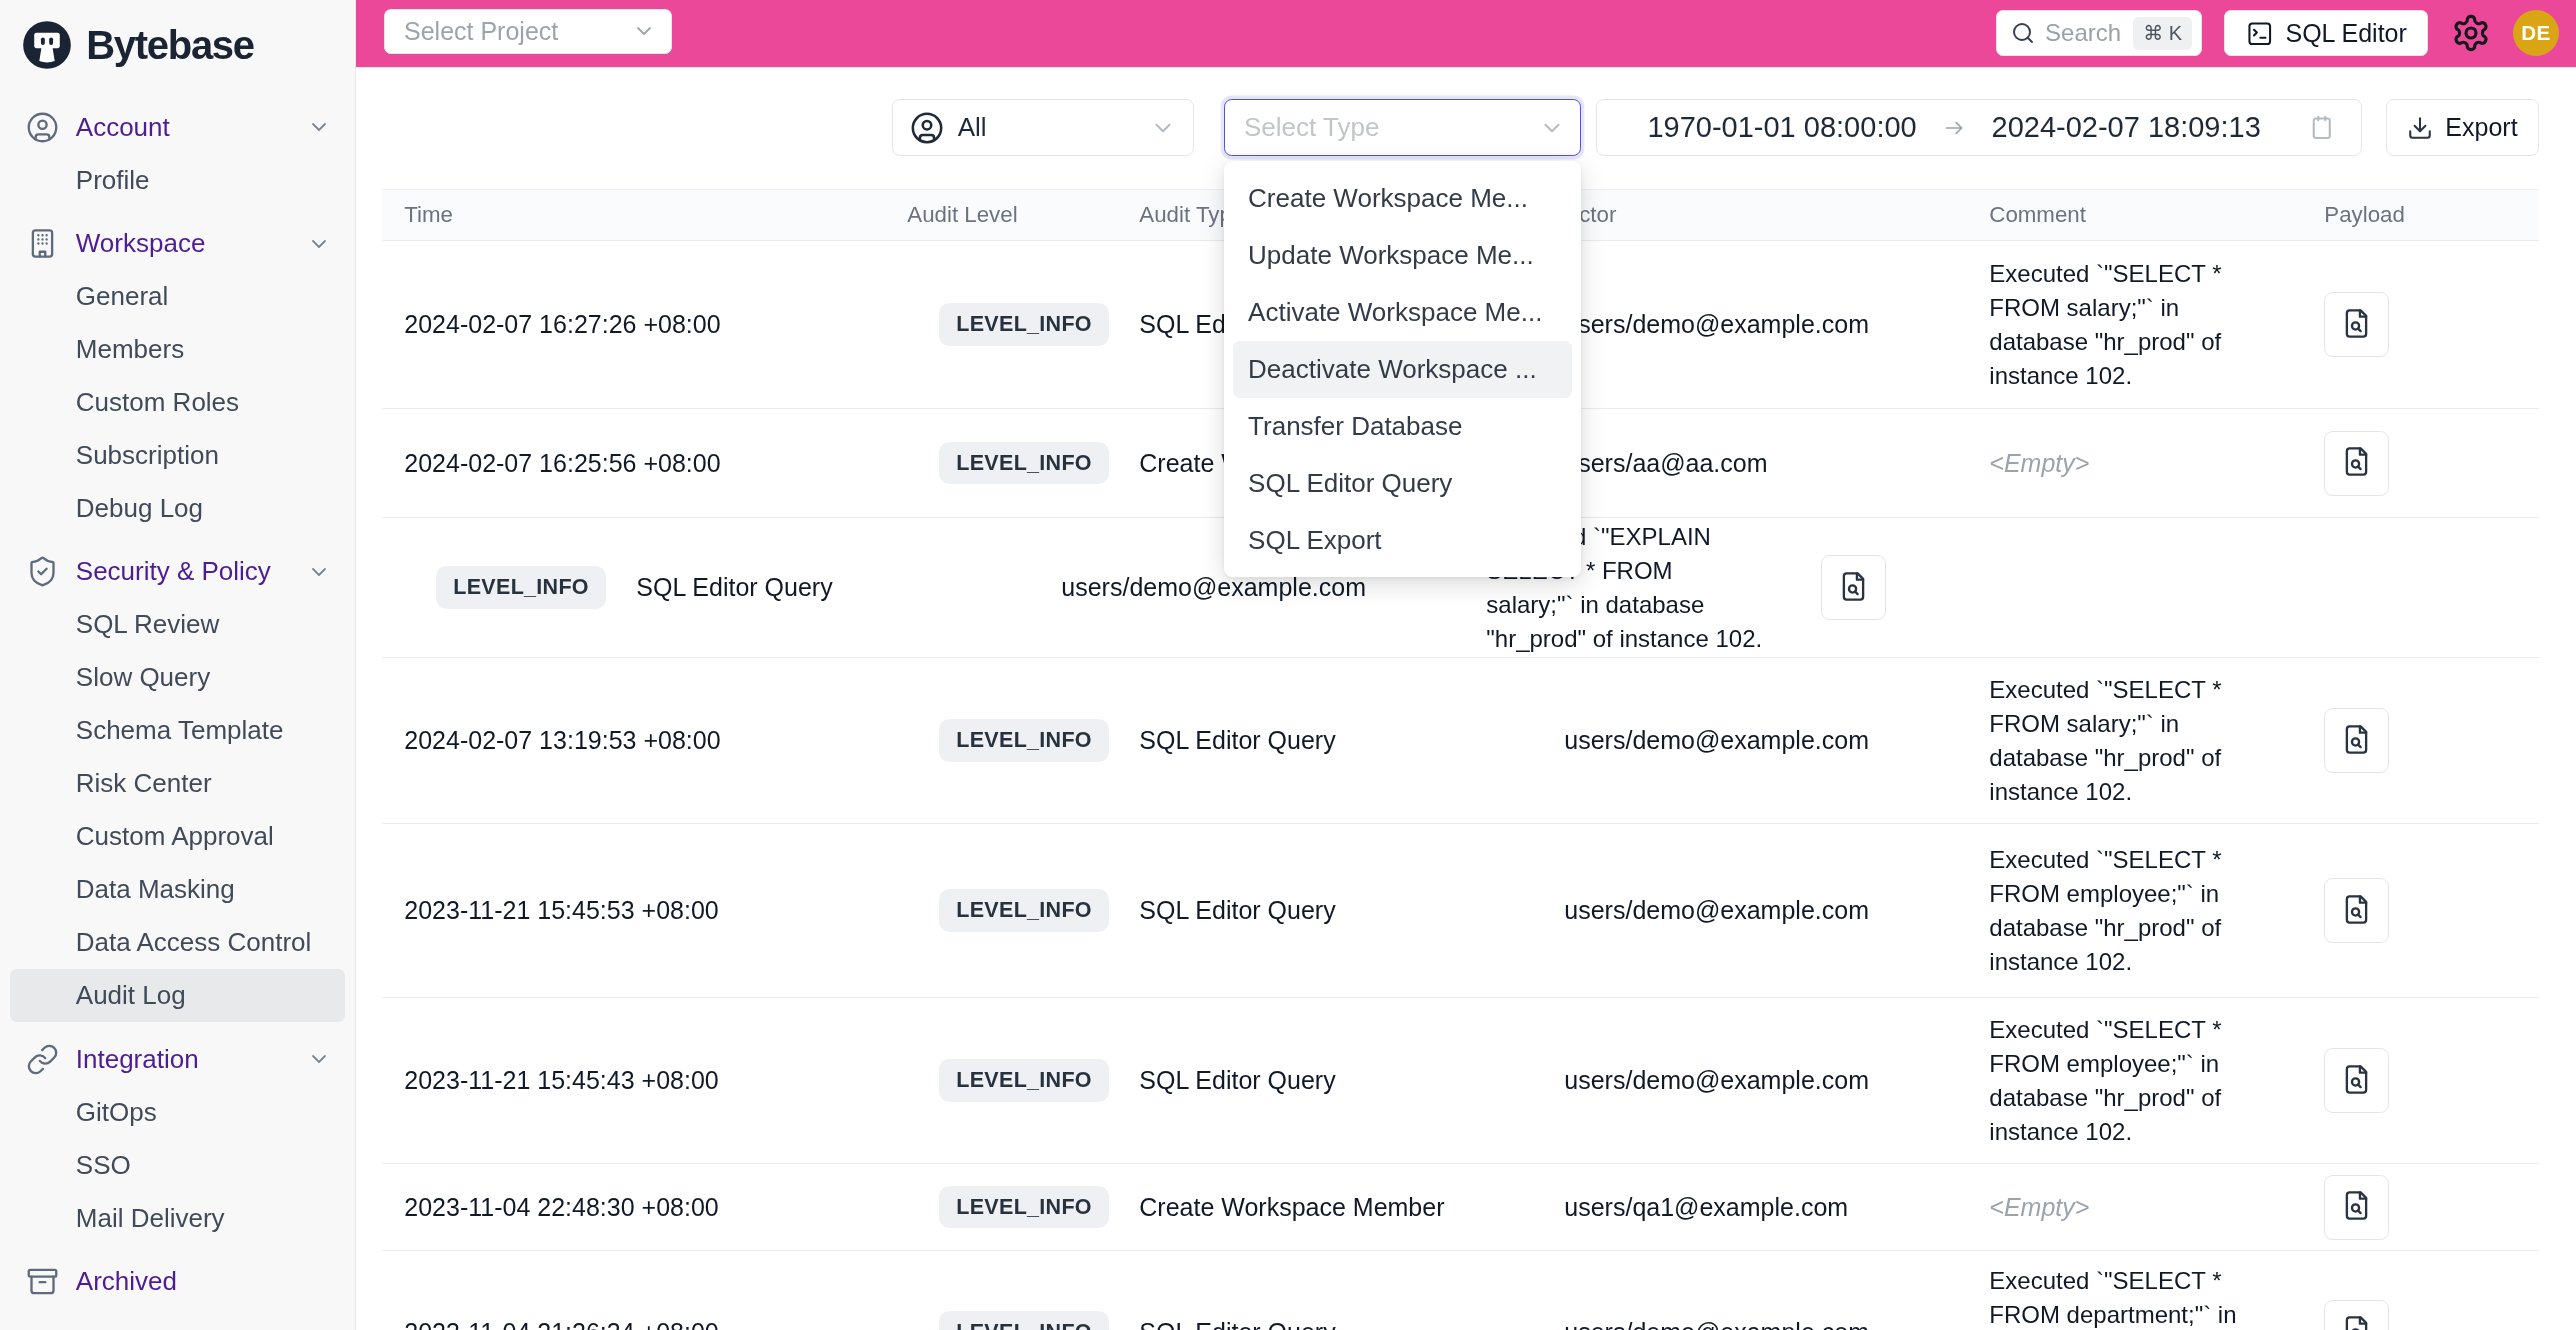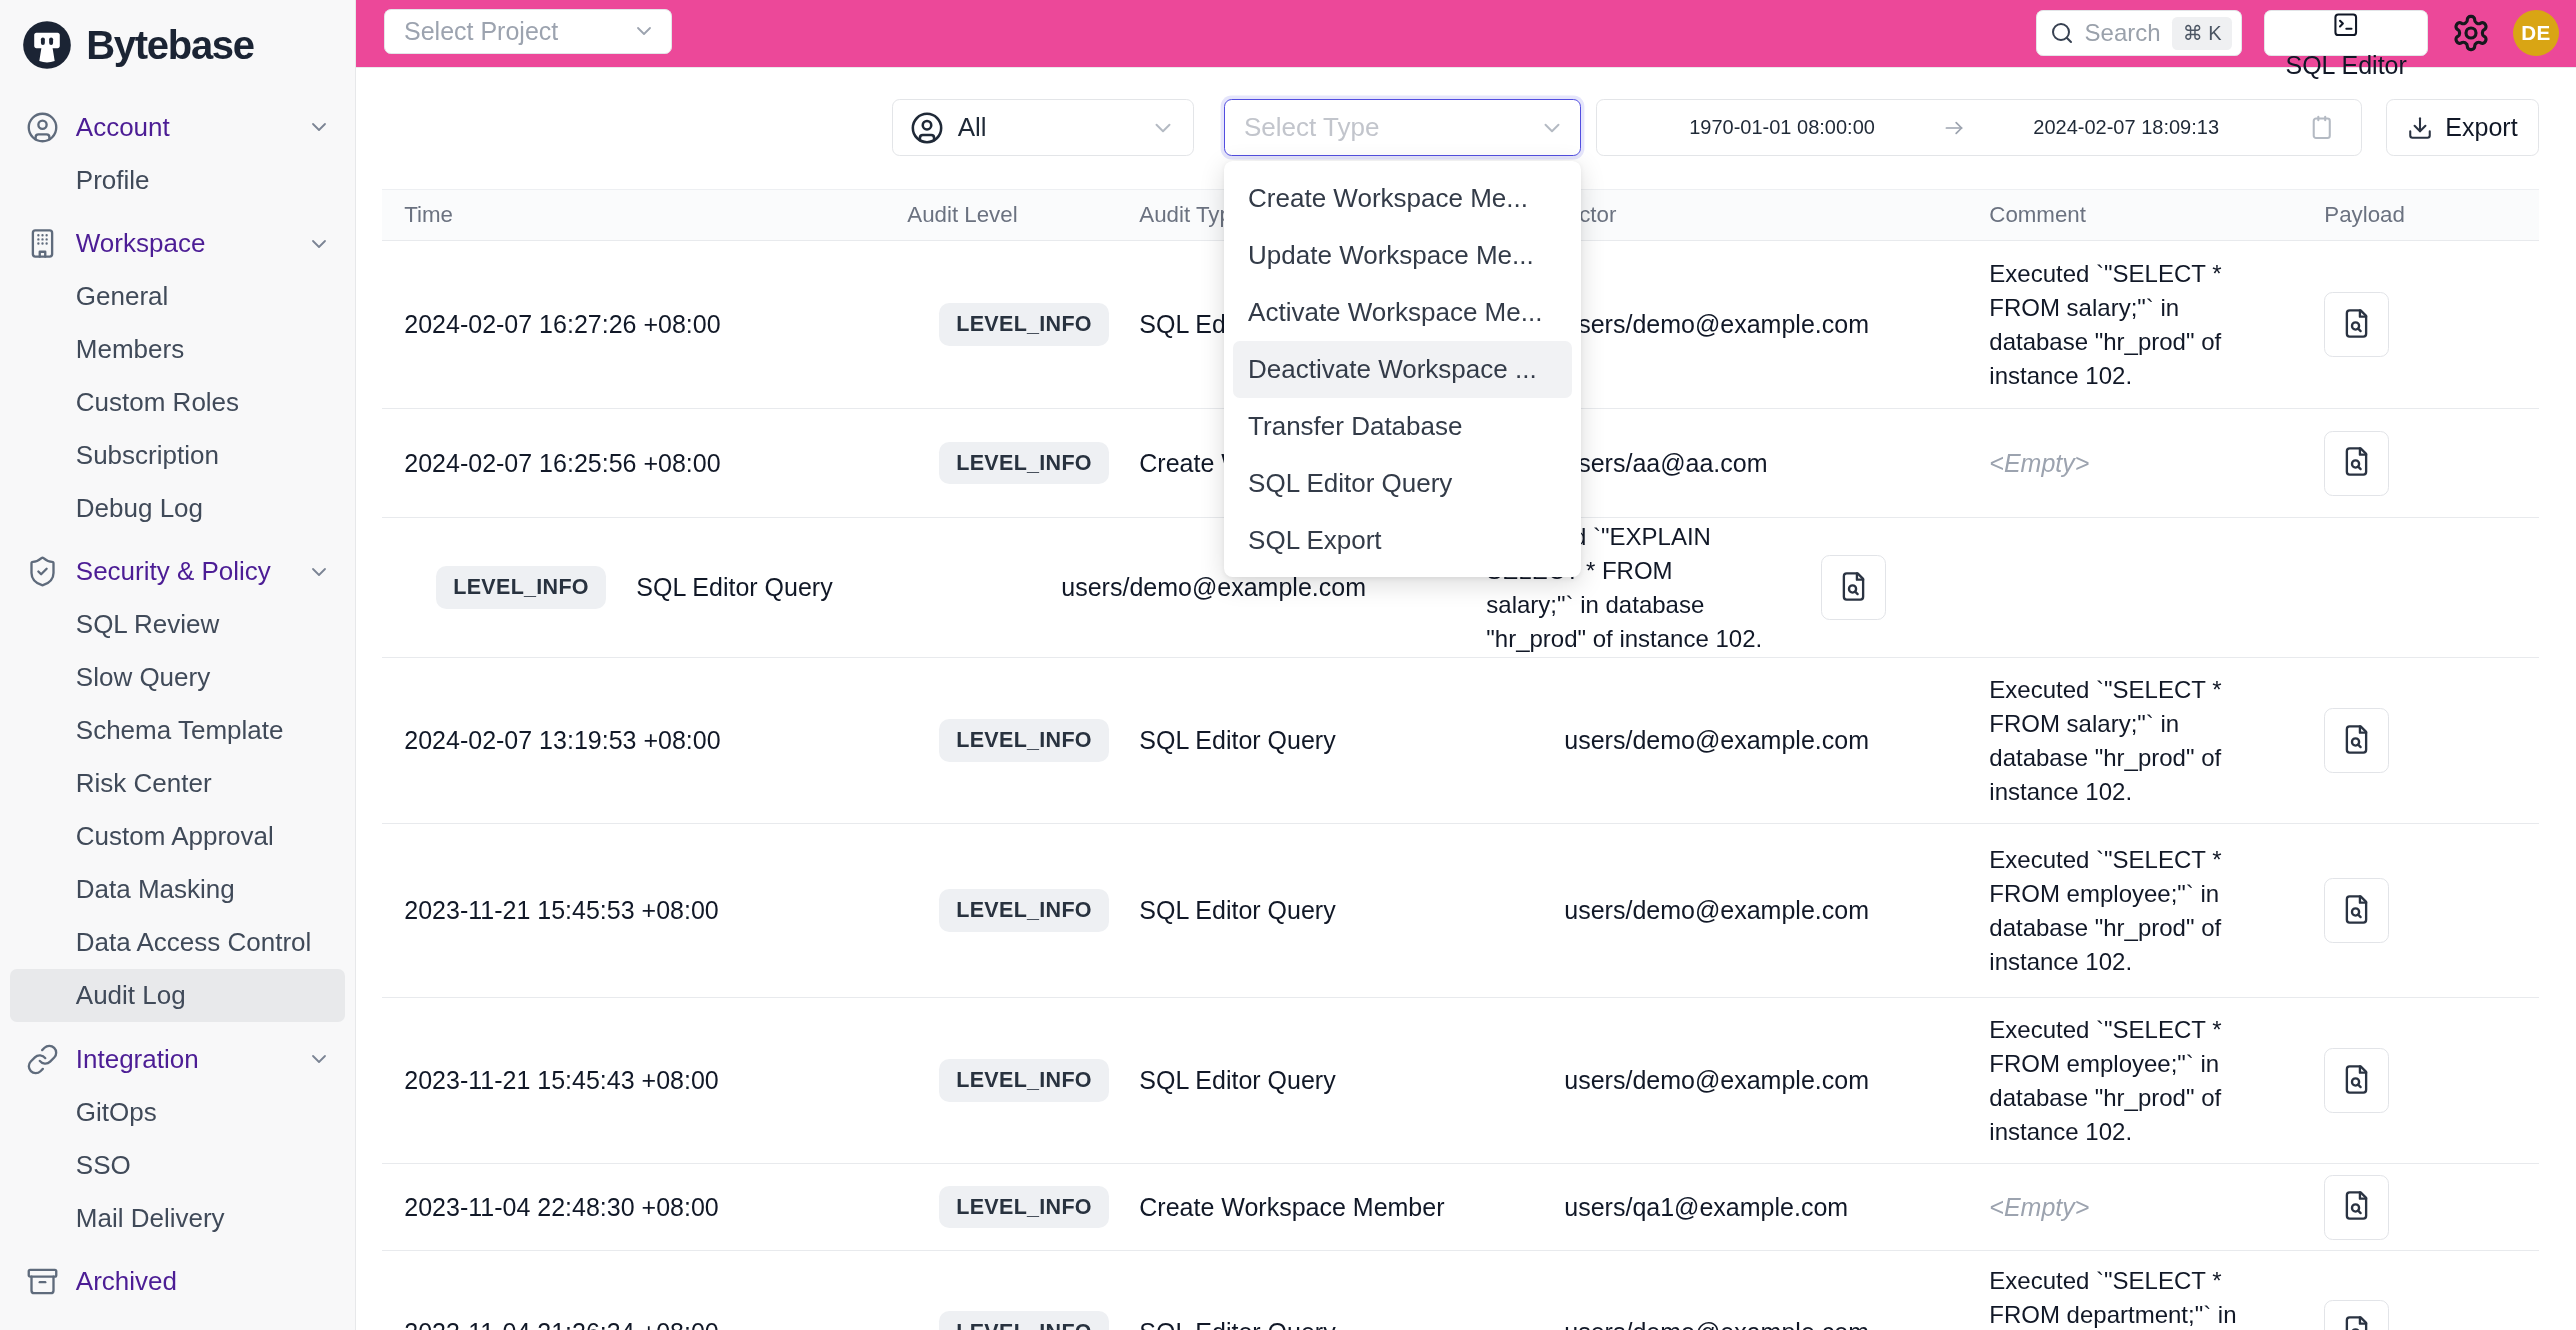--- a/index.html
+++ b/index.html
@@ -34,21 +34,21 @@
     padding:0 15.5px 0 19px; color:#9ca3af; font-size:25px; background:#fff; cursor:pointer; }
   .project-select .nav-chevron { color:#9ca3af; }
   .topbar-right { position:absolute; right:17px; top:10.3px; display:flex; align-items:center; gap:22.3px; }
   .search-box { width:206px; height:46px; border:0.9px solid #e3e5e8; border-radius:6.9px;
     display:flex; align-items:center; padding:0 8.6px 0 13.7px; gap:10.3px; background:#fff; cursor:text; }
   .search-box .s-icon { display:inline-flex; color:#374151; }
   .search-box .s-icon svg { width:24px; height:24px; }
   .search-placeholder { color:#9aa1ab; font-size:24px; flex:1; }
   .kbd { background:#eff0f2; border-radius:5.2px; padding:4.3px 10.3px; font-size:20px; color:#4b5563; white-space:nowrap; }
   .sqleditor-btn { height:46px; border:0.9px solid #e3e5e8; border-radius:6.9px; background:#fff;
-    display:flex; align-items:center; gap:12px; padding:0 20.6px; font-size:25px; color:#111827; cursor:pointer;flex-direction:column; }
+    display:flex; align-items:center; gap:12px; padding:0 20.6px; font-size:25px; color:#111827; cursor:pointer; }
   .sqleditor-btn .b-icon { display:inline-flex; color:#111827; }
   .sqleditor-btn .b-icon svg { width:27.5px; height:27.5px; }
   .gear { display:inline-flex; color:#16181d; cursor:pointer; }
   .gear svg { width:40px; height:40px; }
   .avatar { width:46px; height:46px; border-radius:50%; background:#d9a514; color:#fff;
     font-size:20.6px; font-weight:bold; display:flex; align-items:center; justify-content:center;
     letter-spacing:0.4px; cursor:pointer; }
 
   
   .fbox { position:absolute; top:99px; height:57px; background:#fff; border:0.9px solid #e3e5e8;
@@ -56,21 +56,21 @@
   .all-box { left:892px; width:302px; padding:0 17px 0 17px; cursor:pointer; }
   .all-box .f-icon { display:inline-flex; color:#1f2937; margin-right:13.7px; }
   .all-box .f-icon svg { width:34px; height:34px; }
   .all-label { font-size:26px; color:#1f2937; flex:1; }
   .f-chevron { color:#b4bac3; display:inline-flex; }
   .f-chevron svg { width:26px; height:26px; }
   .type-box { left:1224px; width:357px; border:1.7px solid #524ee0; box-shadow:0 0 0 3.4px rgba(93,92,229,.16);
     padding:0 15.5px 0 19px; cursor:pointer; }
   .type-placeholder { font-size:26px; color:#c2c5cc; flex:1; }
   .date-box { left:1596px; width:766px; padding:0 26px; cursor:pointer; }
-  .date-val { font-size:20px; color:#1f2937; flex:1; text-align:center; }
+  .date-val { font-size:29px; color:#1f2937; flex:1; text-align:center; }
   .date-arrow { color:#9ca3af; display:inline-flex; }
   .date-arrow svg { width:26px; height:26px; }
   .cal-icon { color:#b4bac3; display:inline-flex; margin-left:22.3px; }
   .cal-icon svg { width:27.5px; height:27.5px; }
   .export-btn { left:2386px; width:153px; justify-content:center; gap:12px; font-size:25px;
     color:#111827; cursor:pointer; }
   .export-btn .b-icon { display:inline-flex; color:#2a3342; }
   .export-btn .b-icon svg { width:26px; height:26px; }
 
   

